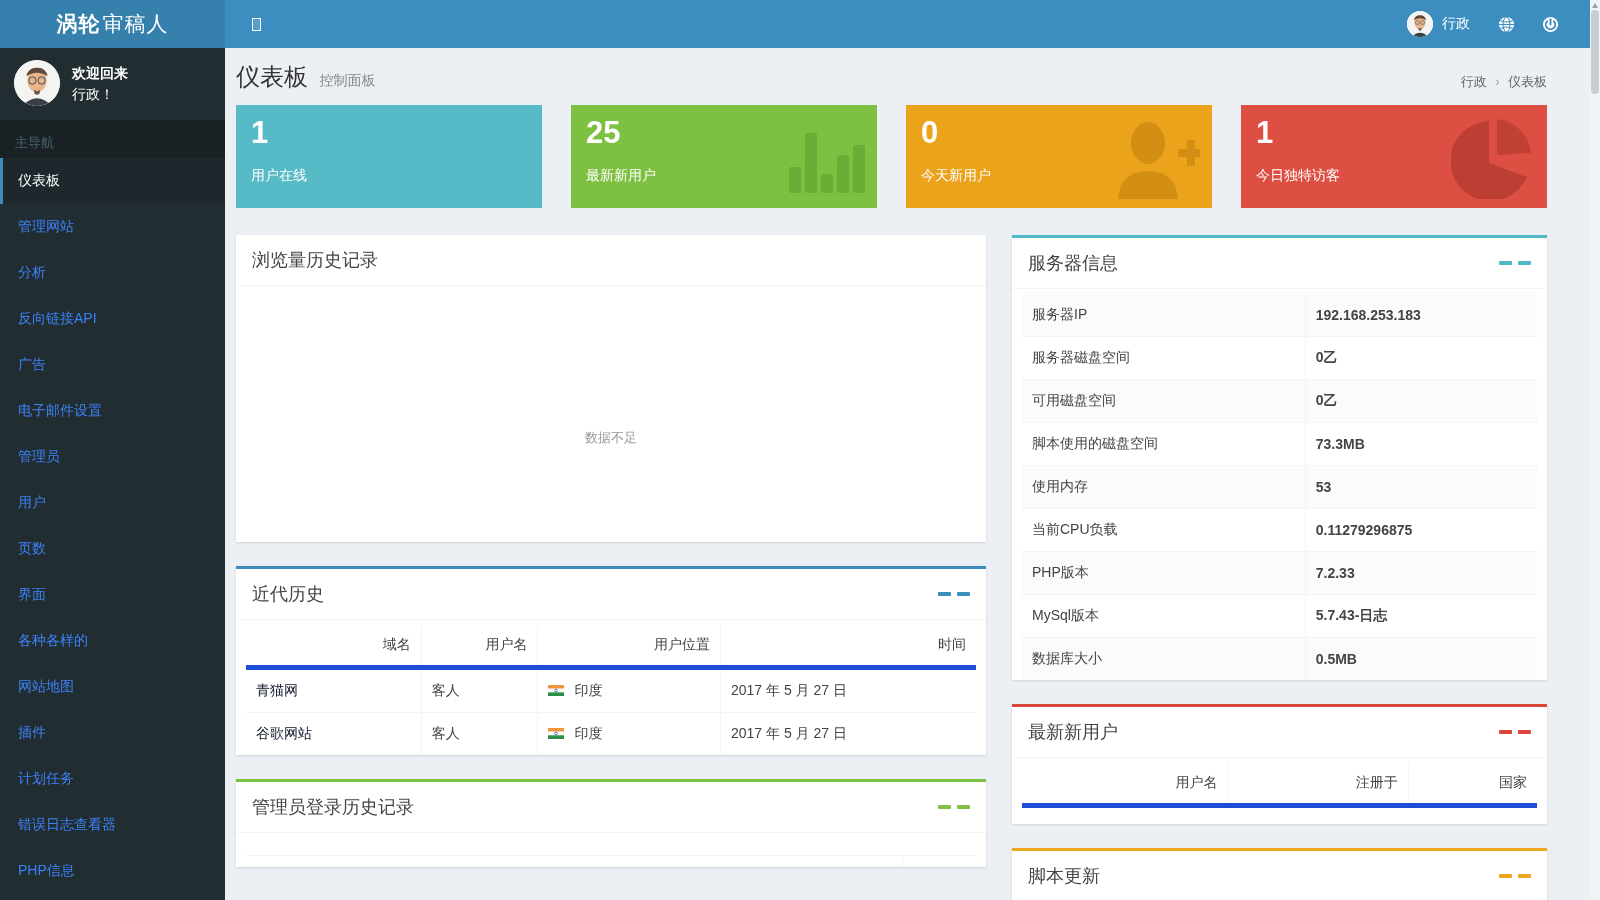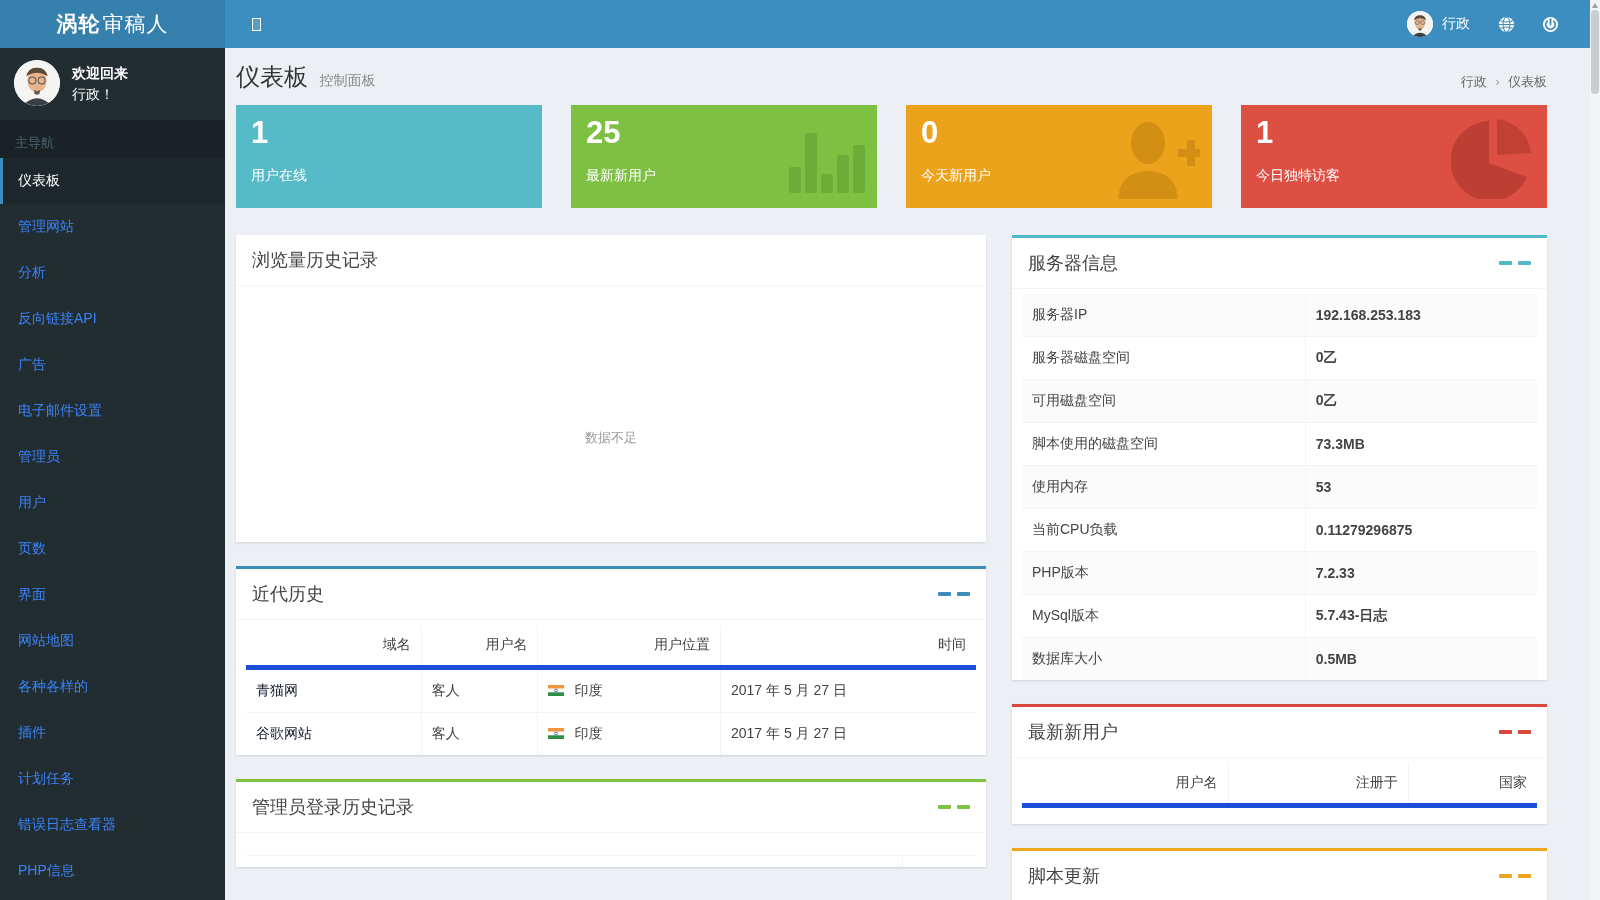--- a/index.html
+++ b/index.html
@@ -158,22 +158,22 @@
     <div class="menu-item active">仪表板</div>
     <div class="menu-item">管理网站</div>
     <div class="menu-item">分析</div>
     <div class="menu-item">反向链接API</div>
     <div class="menu-item">广告</div>
     <div class="menu-item">电子邮件设置</div>
     <div class="menu-item">管理员</div>
     <div class="menu-item">用户</div>
     <div class="menu-item">页数</div>
     <div class="menu-item">界面</div>
+    <div class="menu-item">各种各样的</div>
     <div class="menu-item">网站地图</div>
-    <div class="menu-item">各种各样的</div>
     <div class="menu-item">插件</div>
     <div class="menu-item">计划任务</div>
     <div class="menu-item">错误日志查看器</div>
     <div class="menu-item">PHP信息</div>
   </div>
 </div>
 
 <div class="wrapper">
 <div class="content">
 

